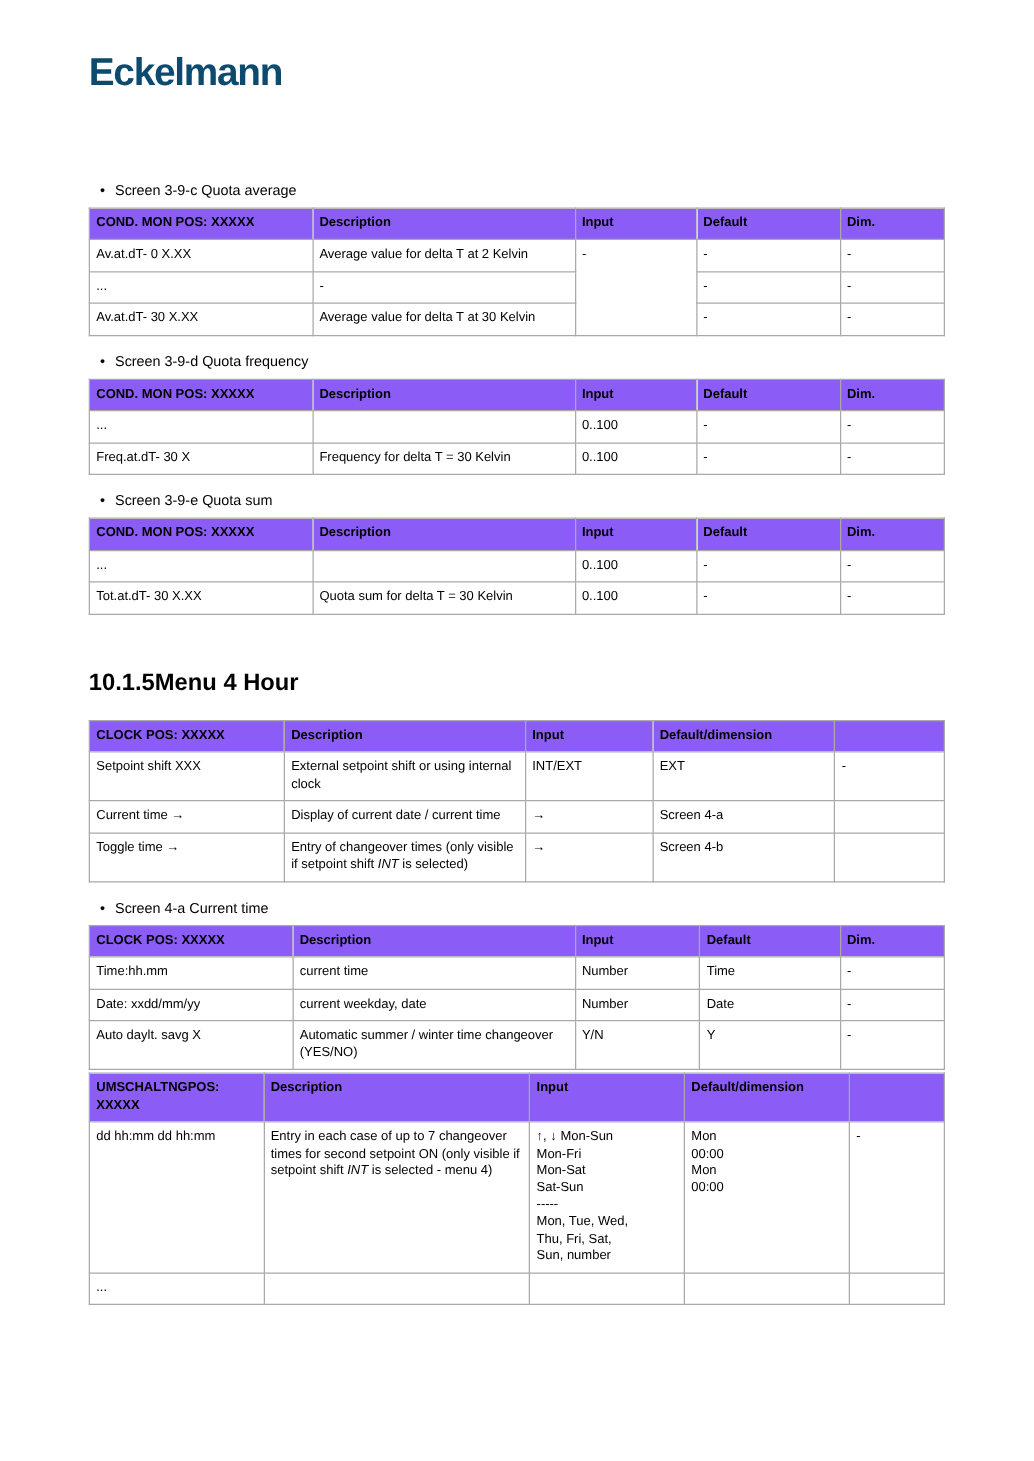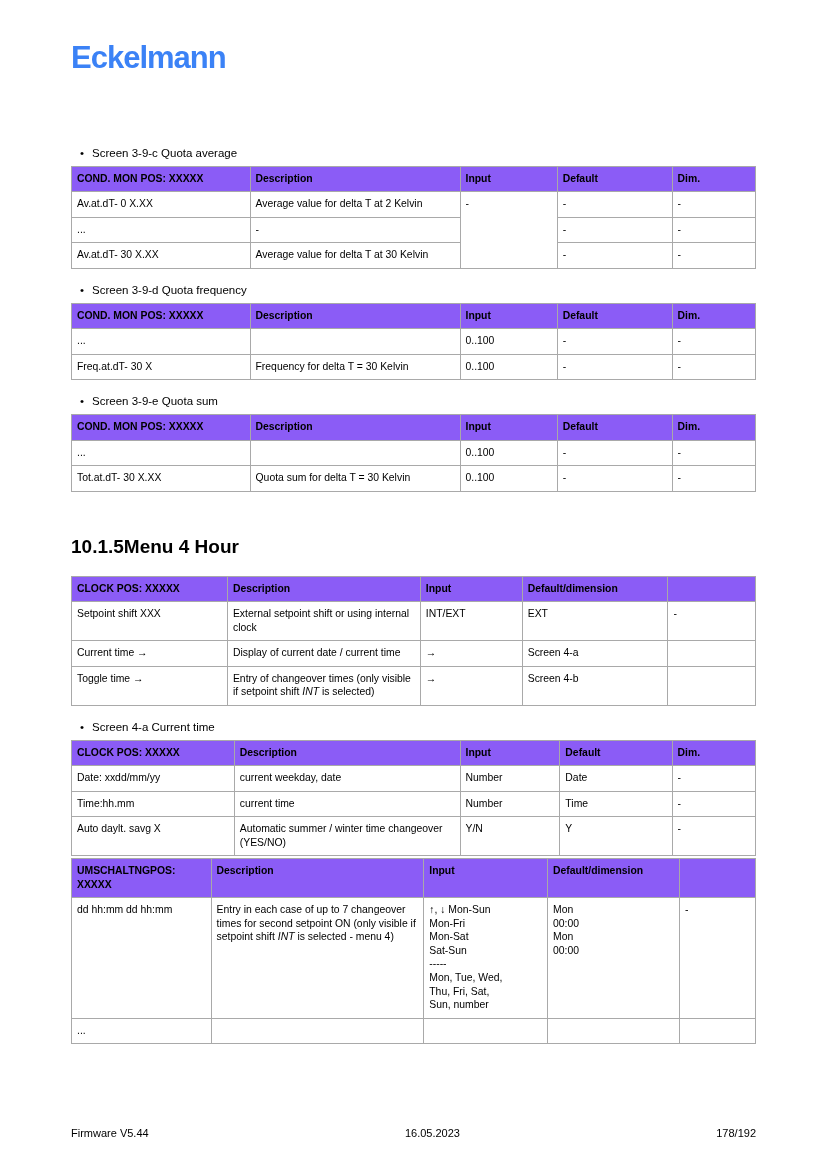--- a/index.html
+++ b/index.html
@@ -10,21 +10,21 @@
     height: 1169px;
     background: #ffffff;
     padding: 42px 71px 0 71px;
     font-family: "Liberation Sans", sans-serif;
     color: #000;
     overflow: hidden;
   }
   .logo {
     font-size: 31px;
     font-weight: 700;
-    color: #3b82f6;
+    color: #0c4a6e;
     letter-spacing: -1px;
     line-height: 1.05;
   }
   .bullet-line {
     display: flex;
     align-items: baseline;
     font-size: 11.5px;
     margin: 15px 0 7px 9px;
   }
   .bullet-line::before {
@@ -245,31 +245,31 @@
         <tr>
           <th>CLOCK POS: XXXXX</th>
           <th>Description</th>
           <th>Input</th>
           <th>Default</th>
           <th>Dim.</th>
         </tr>
       </thead>
       <tbody>
         <tr>
+          <td>Time:hh.mm</td>
+          <td>current time</td>
+          <td>Number</td>
+          <td>Time</td>
+          <td>-</td>
+        </tr>
+        <tr>
           <td>Date: xxdd/mm/yy</td>
           <td>current weekday, date</td>
           <td>Number</td>
           <td>Date</td>
-          <td>-</td>
-        </tr>
-        <tr>
-          <td>Time:hh.mm</td>
-          <td>current time</td>
-          <td>Number</td>
-          <td>Time</td>
           <td>-</td>
         </tr>
         <tr>
           <td>Auto daylt. savg X</td>
           <td>Automatic summer / winter time changeover (YES/NO)</td>
           <td>Y/N</td>
           <td>Y</td>
           <td>-</td>
         </tr>
       </tbody>
@@ -314,19 +314,14 @@
         <tr>
           <td>...</td>
           <td></td>
           <td></td>
           <td></td>
           <td></td>
         </tr>
       </tbody>
     </table>
 
-  <div class="footer">
-    <span>Firmware V5.44</span>
-    <span class="f-center">16.05.2023</span>
-    <span>178/192</span>
-  </div>
 
 </div>
 
 </body></html>

